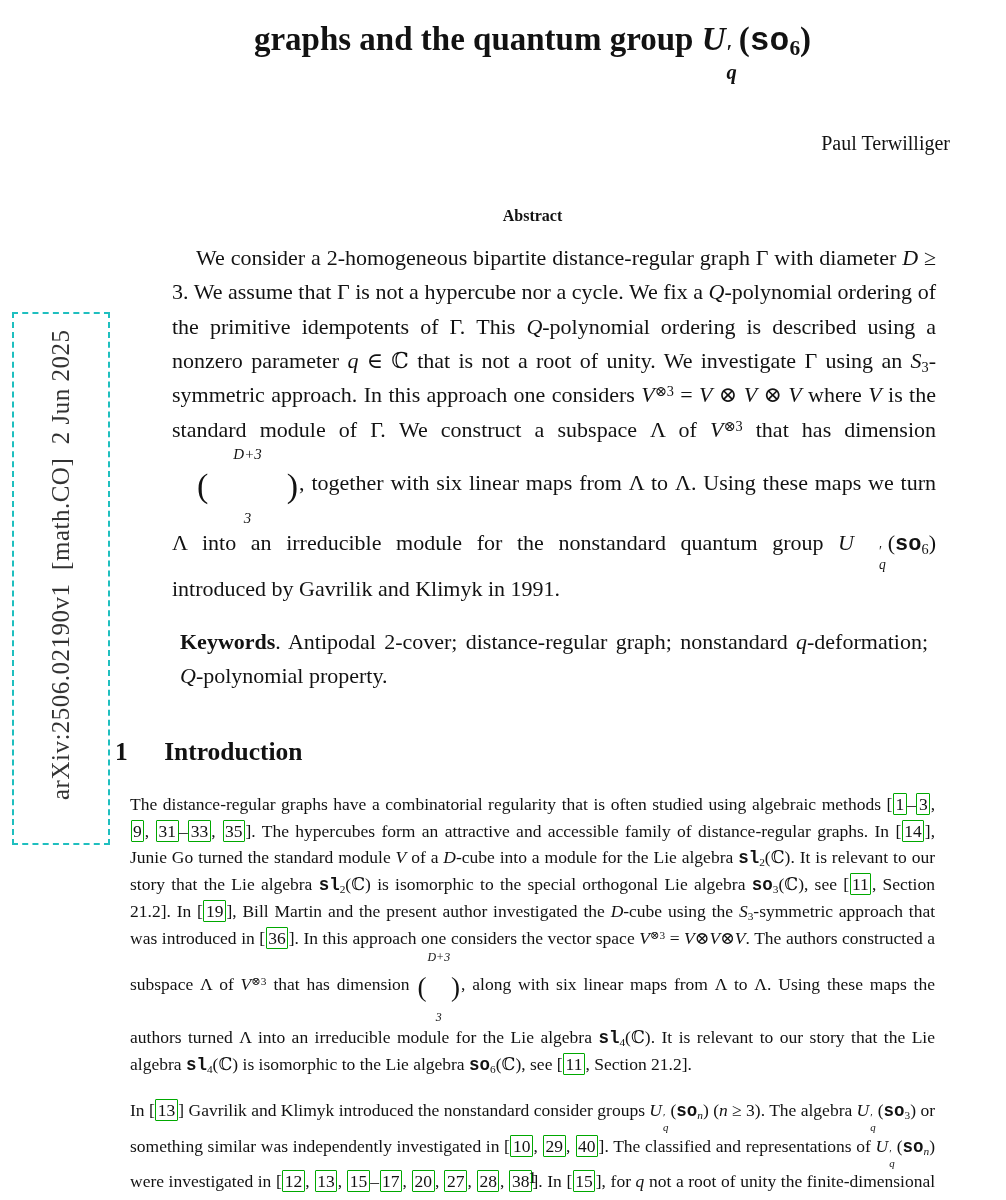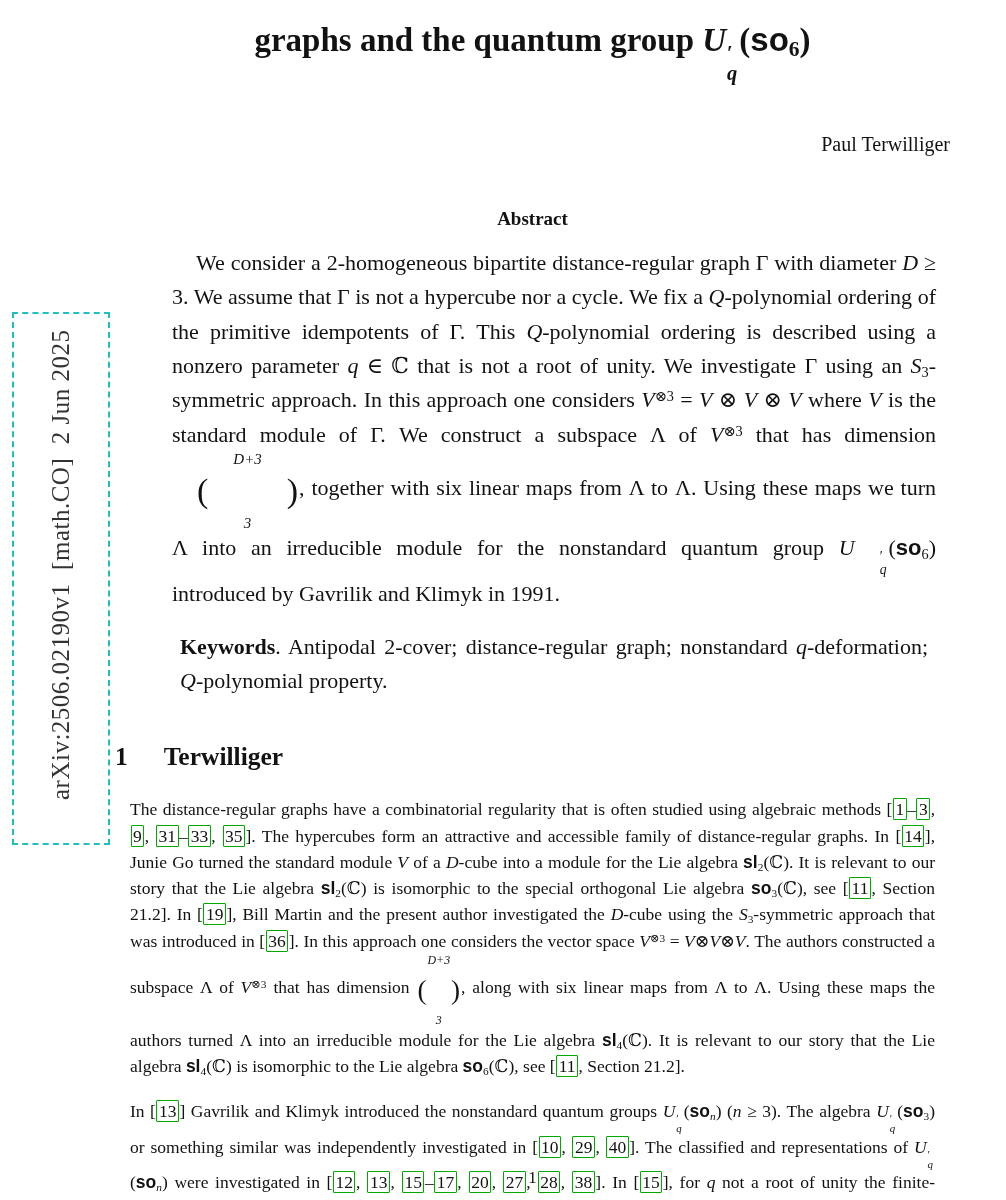--- a/index.html
+++ b/index.html
@@ -4,36 +4,36 @@
 <style>
   html,body{margin:0;padding:0;background:#ffffff;}
   .page{
     position:relative;width:1006px;height:1200px;background:#fff;overflow:hidden;
     font-family:"Liberation Serif","DejaVu Serif",serif;color:#121212;
   }
   .content{margin:0 56px 0 115px;}
   .title{margin:18px 0 0;text-align:center;font-size:33px;line-height:1.32;font-weight:700;}
   .tline{display:block;}
   .author{margin-top:50px;text-align:right;font-size:20px;}
-  .abs-head{margin-top:52px;text-align:center;font-size:19px;font-weight:700;}
+  .abs-head{margin-top:52px;text-align:center;font-size:16px;font-weight:700;}
   .abstract{margin:16px 14px 0 57px;font-size:22px;line-height:1.56;text-align:justify;}
   .abs-body{margin:0;text-indent:24px;}
   .abs-kw{margin:18px 8px 0;}
   .abs-msc{margin:0;}
   .sec{margin:44px 0 24px;font-size:25.5px;font-weight:700;}
   .sec-num{margin-right:30px;}
   .body-par{margin:15px;font-size:17.5px;line-height:1.5;text-align:justify;}
   .par2{margin-top:19px;}
   .bf{font-weight:700;}
   .it{font-style:italic;}
   sub,sup{font-size:0.65em;line-height:0;}
   sub{vertical-align:-0.25em;}
   sup{vertical-align:0.45em;}
   .cite{border:1.6px solid #00a800;padding:0 1.5px;margin:0 0.5px;border-radius:1px;}
-  .frak{font-weight:700;font-family:Liberation Sans, sans-serif;}
+  .frak{font-weight:700;font-family:Liberation Mono, monospace;}
   .ss{display:inline-flex;flex-direction:column;align-items:flex-start;vertical-align:-0.45em;
       font-size:0.62em;line-height:0.95;margin:0 2px 0 1px;}
   .ss .ss-b{font-style:italic;}
   .binom{display:inline-flex;align-items:center;vertical-align:-0.35em;margin:0 1px;}
   .binom .paren{font-size:1.55em;line-height:0.9;font-weight:400;}
   .binom .bcol{display:inline-flex;flex-direction:column;align-items:center;
       font-size:0.68em;line-height:1.05;padding:0 1px;font-style:italic;gap:48px;}
   .footer{position:absolute;left:115px;width:835px;bottom:12px;text-align:center;font-size:17px;}
   .arxiv{
     position:absolute;top:845px;left:12px;transform:rotate(-90deg);transform-origin:0 0;
@@ -73,32 +73,32 @@
             <span class="paren">)</span>
           </span><span>, together with six linear maps from Λ to Λ. Using these maps we turn Λ into an irreducible module for the nonstandard quantum group </span><span class="it">U</span><span class="ss">
             <span class="ss-t">′</span>
             <span class="ss-b it">q</span>
           </span><span>(</span><span class="frak">so</span><sub>6</sub><span>) introduced by Gavrilik and Klimyk in 1991.</span></p>
       <p class="abs-kw"><span class="bf">Keywords</span><span>.  Antipodal 2-cover; distance-regular graph; nonstandard </span><span class="it">q</span><span>-deformation; </span><span class="it">Q</span><span>-polynomial property.</span></p>
     </div>
 
     <h2 class="sec">
       <span class="sec-num">1</span>
-      <span class="sec-title">Terwilliger</span>
+      <span class="sec-title">Introduction</span>
     </h2>
 
     <p class="body-par"><span>The distance-regular graphs have a combinatorial regularity that is often studied using algebraic methods [</span><span class="cite">1</span><span>–</span><span class="cite">3</span><span>, </span><span class="cite">9</span><span>, </span><span class="cite">31</span><span>–</span><span class="cite">33</span><span>, </span><span class="cite">35</span><span>]. The hypercubes form an attractive and accessible family of distance-regular graphs. In [</span><span class="cite">14</span><span>], Junie Go turned the standard module </span><span class="it">V</span><span> of a </span><span class="it">D</span><span>-cube into a module for the Lie algebra </span><span class="frak">sl</span><sub>2</sub><span>(ℂ). It is relevant to our story that the Lie algebra </span><span class="frak">sl</span><sub>2</sub><span>(ℂ) is isomorphic to the special orthogonal Lie algebra </span><span class="frak">so</span><sub>3</sub><span>(ℂ), see [</span><span class="cite">11</span><span>, Section 21.2]. In [</span><span class="cite">19</span><span>], Bill Martin and the present author investigated the </span><span class="it">D</span><span>-cube using the </span><span class="it">S</span><sub>3</sub><span>-symmetric approach that was introduced in [</span><span class="cite">36</span><span>]. In this approach one considers the vector space </span><span class="it">V</span><sup>⊗3</sup><span> = </span><span class="it">V</span><span>⊗</span><span class="it">V</span><span>⊗</span><span class="it">V</span><span>. The authors constructed a subspace Λ of </span><span class="it">V</span><sup>⊗3</sup><span> that has dimension </span><span class="binom">
           <span class="paren">(</span>
           <span class="bcol">
             <span>D+3</span>
             <span>3</span>
           </span>
           <span class="paren">)</span>
         </span><span>, along with six linear maps from Λ to Λ. Using these maps the authors turned Λ into an irreducible module for the Lie algebra </span><span class="frak">sl</span><sub>4</sub><span>(ℂ). It is relevant to our story that the Lie algebra </span><span class="frak">sl</span><sub>4</sub><span>(ℂ) is isomorphic to the Lie algebra </span><span class="frak">so</span><sub>6</sub><span>(ℂ), see [</span><span class="cite">11</span><span>, Section 21.2].</span></p>
-    <p class="body-par par2"><span>In [</span><span class="cite">13</span><span>] Gavrilik and Klimyk introduced the nonstandard quantum groups </span><span class="it">U</span><span class="ss">
+    <p class="body-par par2"><span>In [</span><span class="cite">13</span><span>] Gavrilik and Klimyk introduced the nonstandard consider groups </span><span class="it">U</span><span class="ss">
           <span class="ss-t">′</span>
           <span class="ss-b it">q</span>
         </span><span>(</span><span class="frak">so</span><sub class="it">n</sub><span>) (</span><span class="it">n</span><span> ≥ 3). The algebra </span><span class="it">U</span><span class="ss">
           <span class="ss-t">′</span>
           <span class="ss-b it">q</span>
         </span><span>(</span><span class="frak">so</span><sub>3</sub><span>) or something similar was independently investigated in [</span><span class="cite">10</span><span>, </span><span class="cite">29</span><span>, </span><span class="cite">40</span><span>]. The classified and representations of </span><span class="it">U</span><span class="ss">
           <span class="ss-t">′</span>
           <span class="ss-b it">q</span>
         </span><span>(</span><span class="frak">so</span><sub class="it">n</sub><span>) were investigated in [</span><span class="cite">12</span><span>, </span><span class="cite">13</span><span>, </span><span class="cite">15</span><span>–</span><span class="cite">17</span><span>, </span><span class="cite">20</span><span>, </span><span class="cite">27</span><span>, </span><span class="cite">28</span><span>, </span><span class="cite">38</span><span>]. In [</span><span class="cite">15</span><span>], for </span><span class="it">q</span><span> not a root of unity the finite-dimensional irreducible </span><span class="it">U</span><span class="ss">
           <span class="ss-t">′</span>

